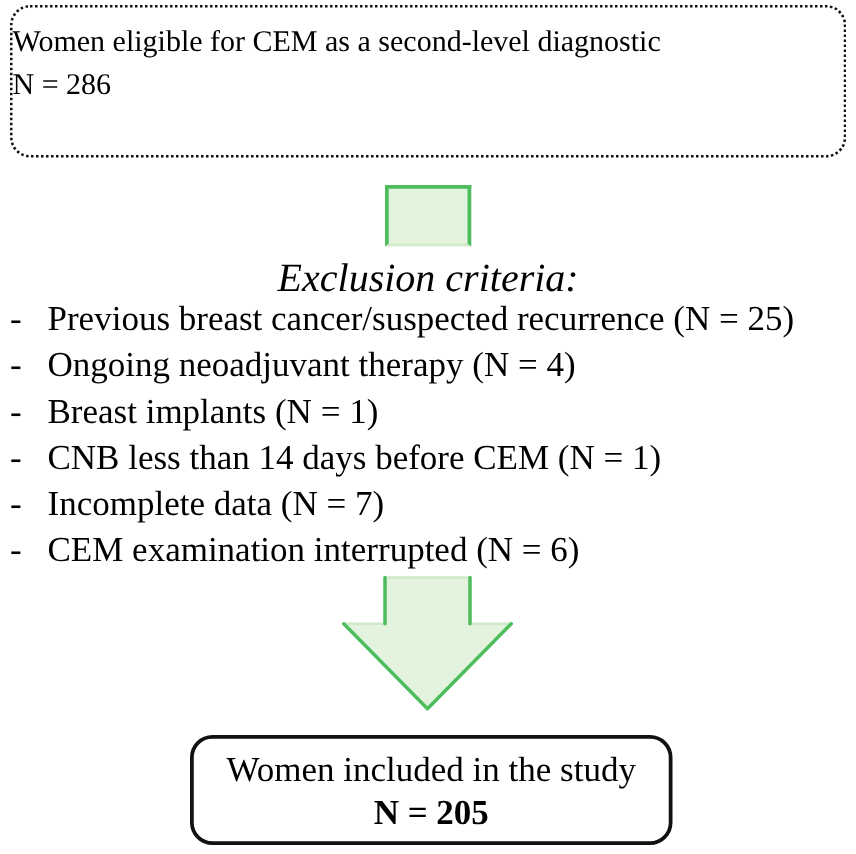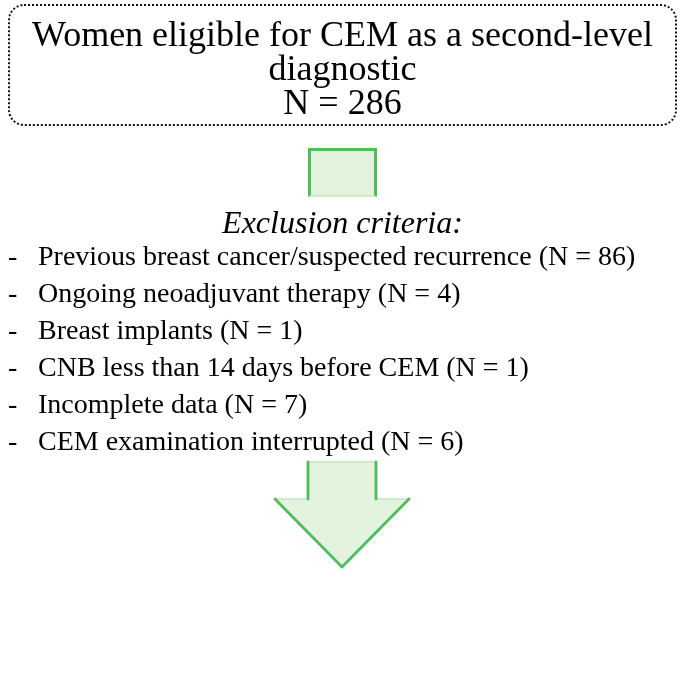--- a/index.html
+++ b/index.html
@@ -17,23 +17,23 @@
   }
 
   
   .top-box {
     position: absolute;
     left: 8px; top: 4px;
     width: 669px; height: 122px;
     box-sizing: border-box;
     border: 2px dotted #111111;
     border-radius: 16px;
-    text-align: center;
+    text-align: left;
     padding-top: 11px;
-    font-size: 36px;
+    font-size: 24px;
     line-height: 34px;
   }
 
   
   .stem-rect {
     position: absolute;
     left: 308px; top: 148px;
     width: 69px; height: 49px;
     box-sizing: border-box;
     background: #e3f3dd;
@@ -105,21 +105,21 @@
     <div>N = 286</div>
   </div>
 
   <div class="stem-rect"></div>
 
   <div class="exclusion-heading">Exclusion criteria:</div>
 
   <div class="exclusion-list">
     <div class="exclusion-item">
       <span class="dash">-</span>
-      <span class="item-text">Previous breast cancer/suspected recurrence (N = 86)</span>
+      <span class="item-text">Previous breast cancer/suspected recurrence (N = 25)</span>
     </div>
     <div class="exclusion-item">
       <span class="dash">-</span>
       <span class="item-text">Ongoing neoadjuvant therapy (N = 4)</span>
     </div>
     <div class="exclusion-item">
       <span class="dash">-</span>
       <span class="item-text">Breast implants (N = 1)</span>
     </div>
     <div class="exclusion-item">
@@ -135,14 +135,18 @@
       <span class="item-text">CEM examination interrupted (N = 6)</span>
     </div>
   </div>
 
   <svg class="big-arrow" viewBox="0 0 145 115" xmlns="http://www.w3.org/2000/svg">
     <polygon points="38,6 106,6 106,43 139,43 72,111 5,43 38,43" fill="#e3f3dd" stroke="none"></polygon>
     <path d="M38,6 L106,6 M5,43 L38,43 M106,43 L139,43" fill="none" stroke="#cfeac6" stroke-width="2"></path>
     <path d="M38,6 L38,43 M106,6 L106,43 M5,43 L72,111 M139,43 L72,111" fill="none" stroke="#4dbd5e" stroke-width="2.8" stroke-linecap="round"></path>
   </svg>
 
+  <div class="bottom-box">
+    <div>Women included in the study</div>
+    <div class="bold-line">N = 205</div>
+  </div>
 
 </div>
 
 </body></html>

